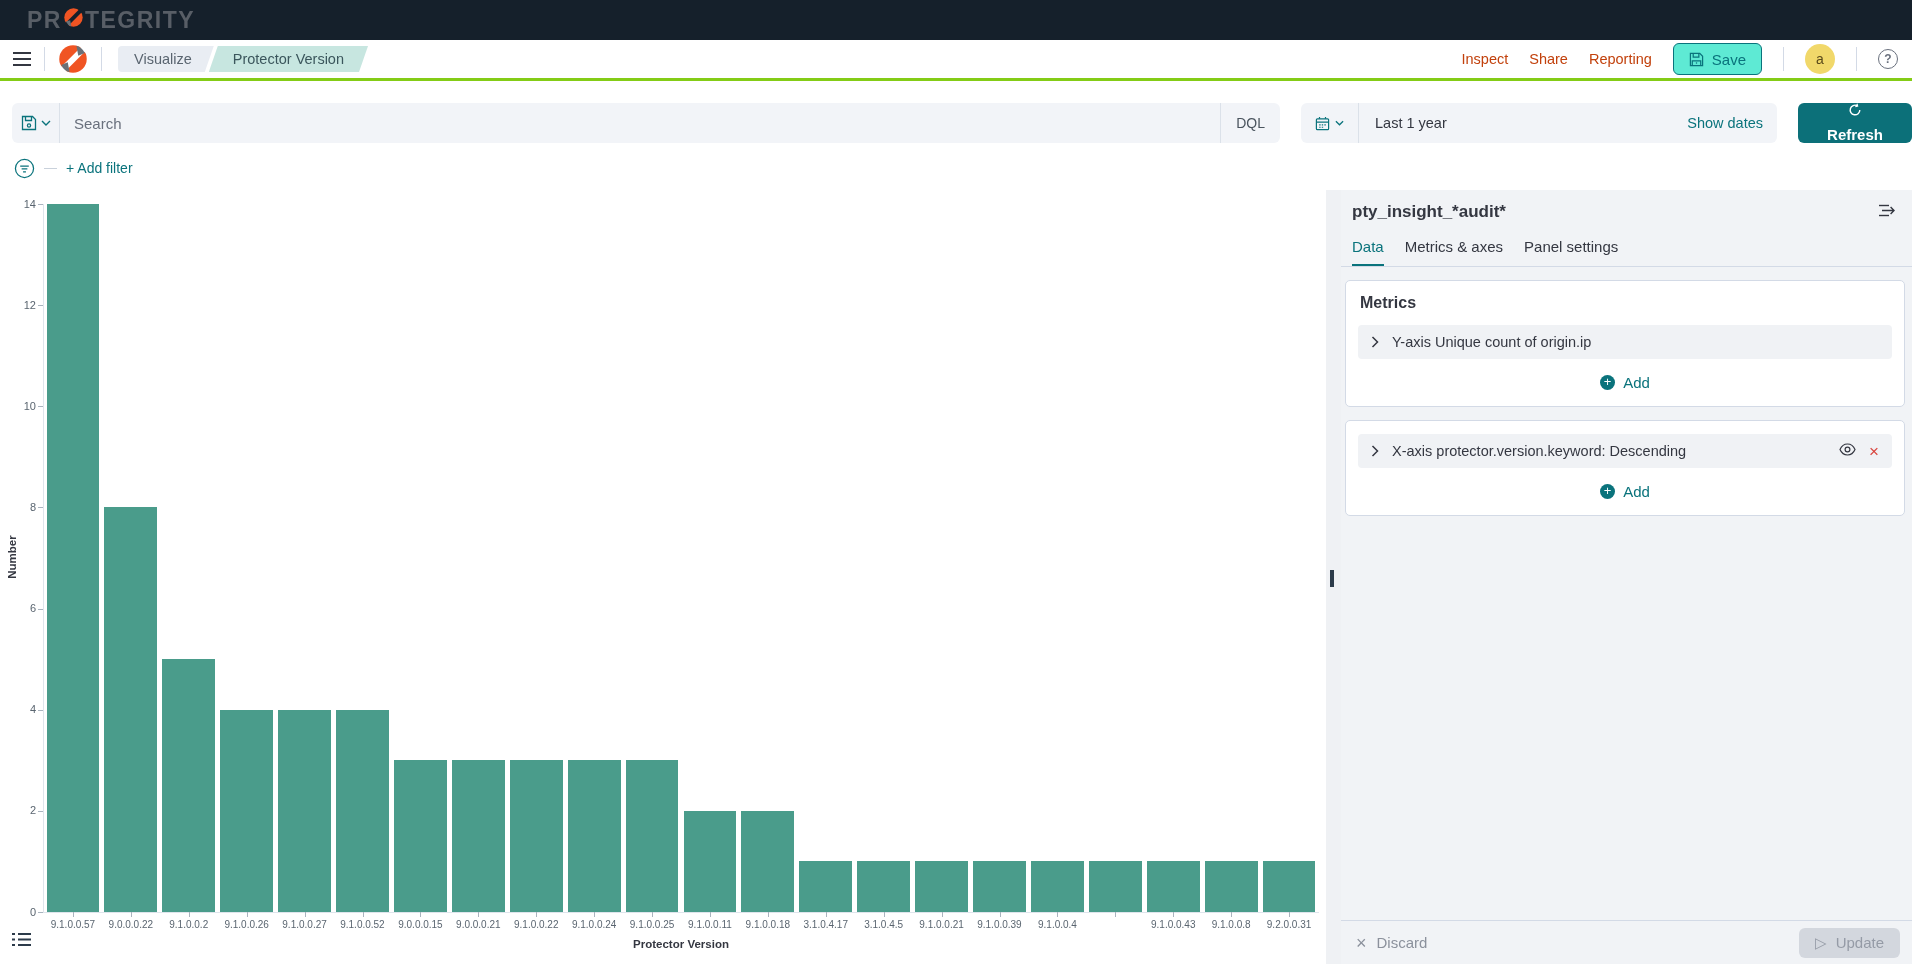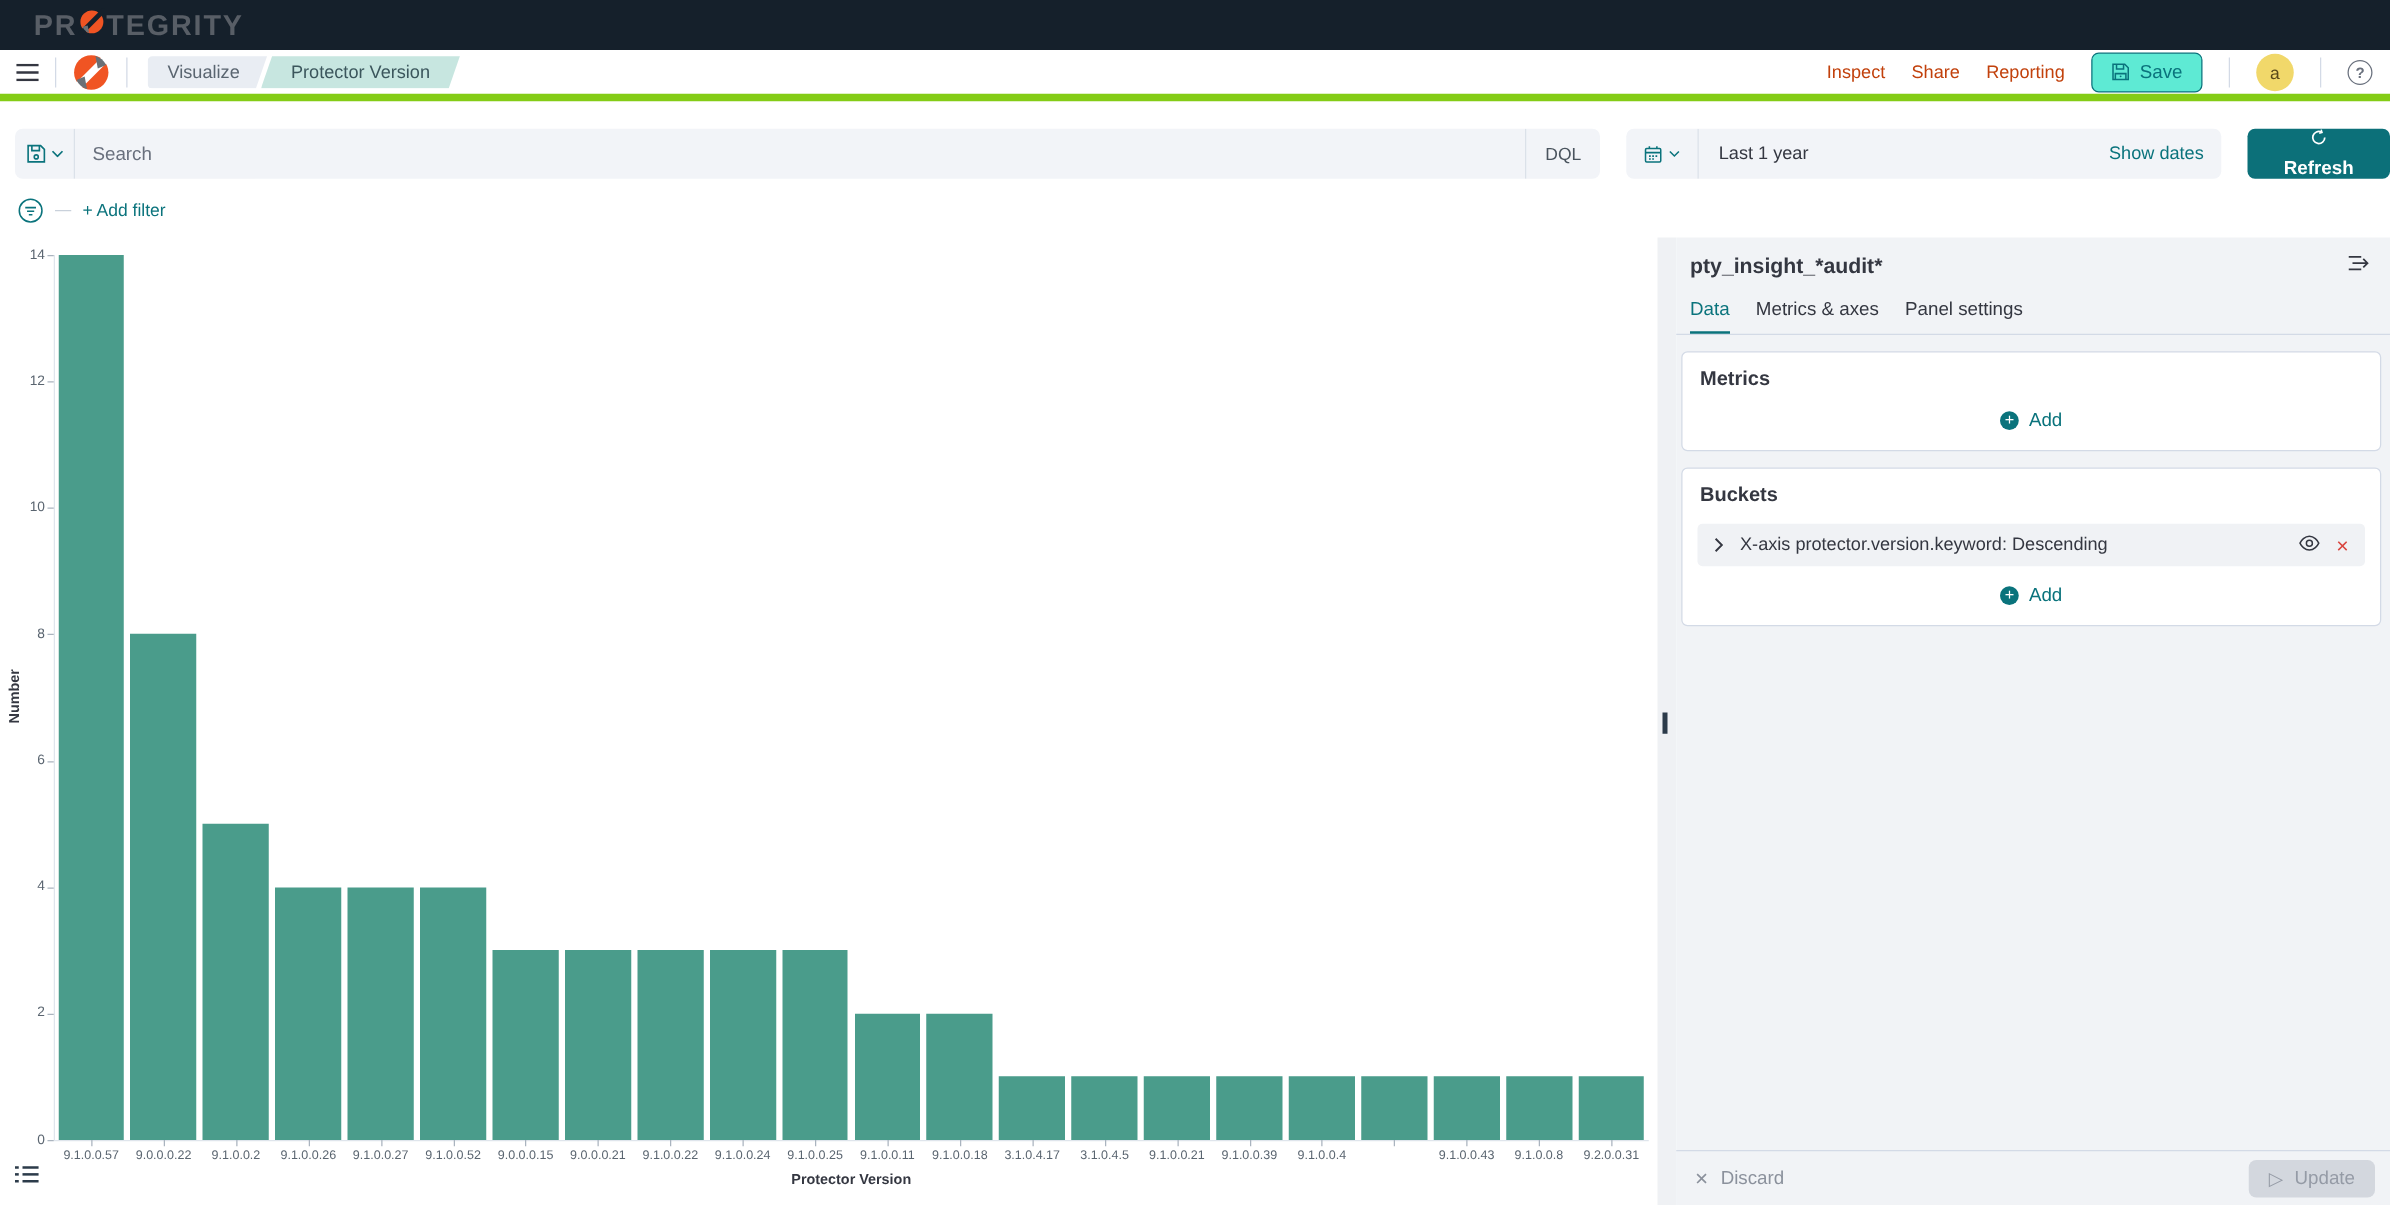--- a/index.html
+++ b/index.html
@@ -6,21 +6,21 @@
   html,body { width:1912px; height:964px; overflow:hidden; }
   body { font-family:"Liberation Sans", sans-serif; color:#343741; background:#fff; position:relative; font-size:14.5px; }
   button { font-family:inherit; background:none; border:none; cursor:pointer; color:inherit; font-size:inherit; }
 
   
   .topbar { height:40px; background:#15202b; display:flex; align-items:center; padding-left:27px; }
   .brand { display:flex; align-items:flex-start; font-weight:bold; font-size:23px; letter-spacing:1.5px; color:#585e66; }
   .brand svg { margin:0 1px; }
 
   
-  .navbar { height:41px; background:#fff; border-bottom:6px solid #84cc16; display:flex; align-items:center; padding-right:14px; }
+  .navbar { height:41px; background:#fff; border-bottom:3px solid #84cc16; display:flex; align-items:center; padding-right:14px; }
   .menu-btn { width:44px; height:100%; display:flex; align-items:center; justify-content:center; }
   .vsep { width:1px; height:24px; background:#d3dae6; }
   .applogo-cell { width:56px; display:flex; align-items:center; justify-content:center; }
   .crumbs { display:flex; align-items:center; margin-left:16px; }
   .crumb { height:26px; display:flex; align-items:center; padding:0 22px 0 16px; font-size:14.5px;
            background:#e9edf3; color:#5a6570; clip-path:polygon(0 0,100% 0,calc(100% - 9px) 100%,0 100%);
            border-radius:4px 0 0 4px; cursor:pointer; }
   .crumb.active { background:#c7e6e0; color:#3b565c; clip-path:polygon(9px 0,100% 0,calc(100% - 9px) 100%,0 100%);
                   border-radius:0; margin-left:-5px; padding:0 24px; }
   .nav-right { margin-left:auto; display:flex; align-items:center; gap:21px; }
@@ -329,28 +329,33 @@
     </div>
     <div class="ed-tabs" id="ed-tabs">
         <button class="ed-tab active">Data</button>
         <button class="ed-tab">Metrics &amp; axes</button>
         <button class="ed-tab">Panel settings</button>
       </div>
     <div class="ed-body">
 
       <section class="card">
         <h3>Metrics</h3>
+        <div class="agg-row">
+          <svg class="chev" width="8" height="12" viewBox="0 0 8 12" fill="none" stroke="#343741" stroke-width="1.5">
+              <polyline points="1.5,1 6.5,6 1.5,11"></polyline>
+            </svg>
+          <span>Y-axis Unique count of origin.ip</span>
+        </div>
         <button class="add-btn">
           <span class="plus-circle">+</span>
           <span>Add</span>
         </button>
       </section>
 
       <section class="card">
-        <h3>Buckets</h3>
         <div class="agg-row">
           <svg class="chev" width="8" height="12" viewBox="0 0 8 12" fill="none" stroke="#343741" stroke-width="1.5">
               <polyline points="1.5,1 6.5,6 1.5,11"></polyline>
             </svg>
           <span>X-axis protector.version.keyword: Descending</span>
           <span class="agg-actions">
             <button>
               <svg width="17" height="13" viewBox="0 0 17 13" fill="none" stroke="#343741" stroke-width="1.2">
                   <path d="M8.5 1 C4.8 1 2 4.2 1 6.5 C2 8.8 4.8 12 8.5 12 C12.2 12 15 8.8 16 6.5 C15 4.2 12.2 1 8.5 1 Z"></path>
                   <circle cx="8.5" cy="6.5" r="2.4"></circle>

